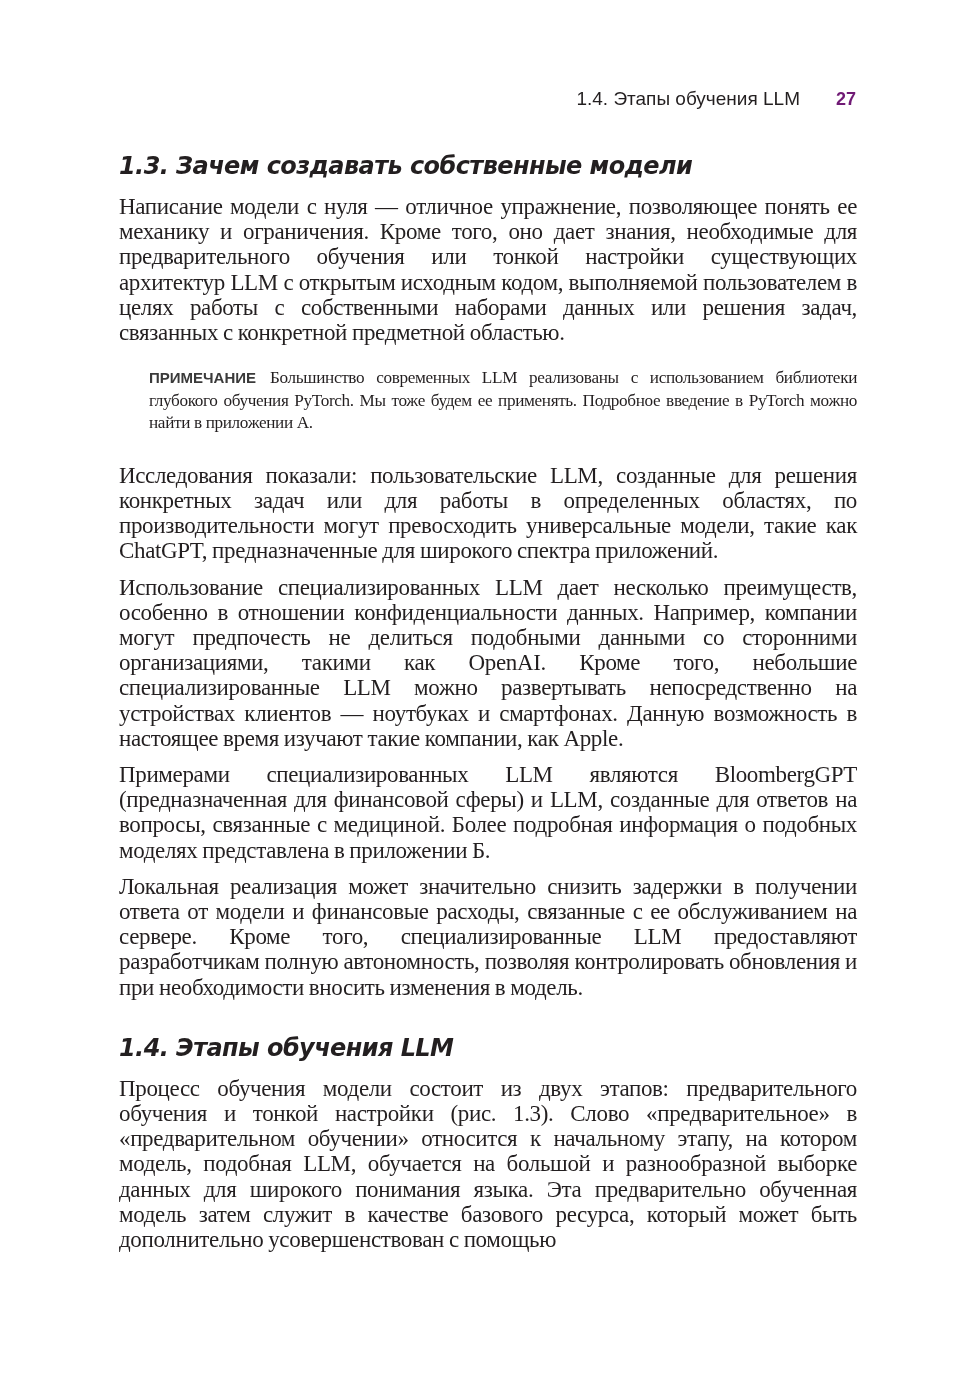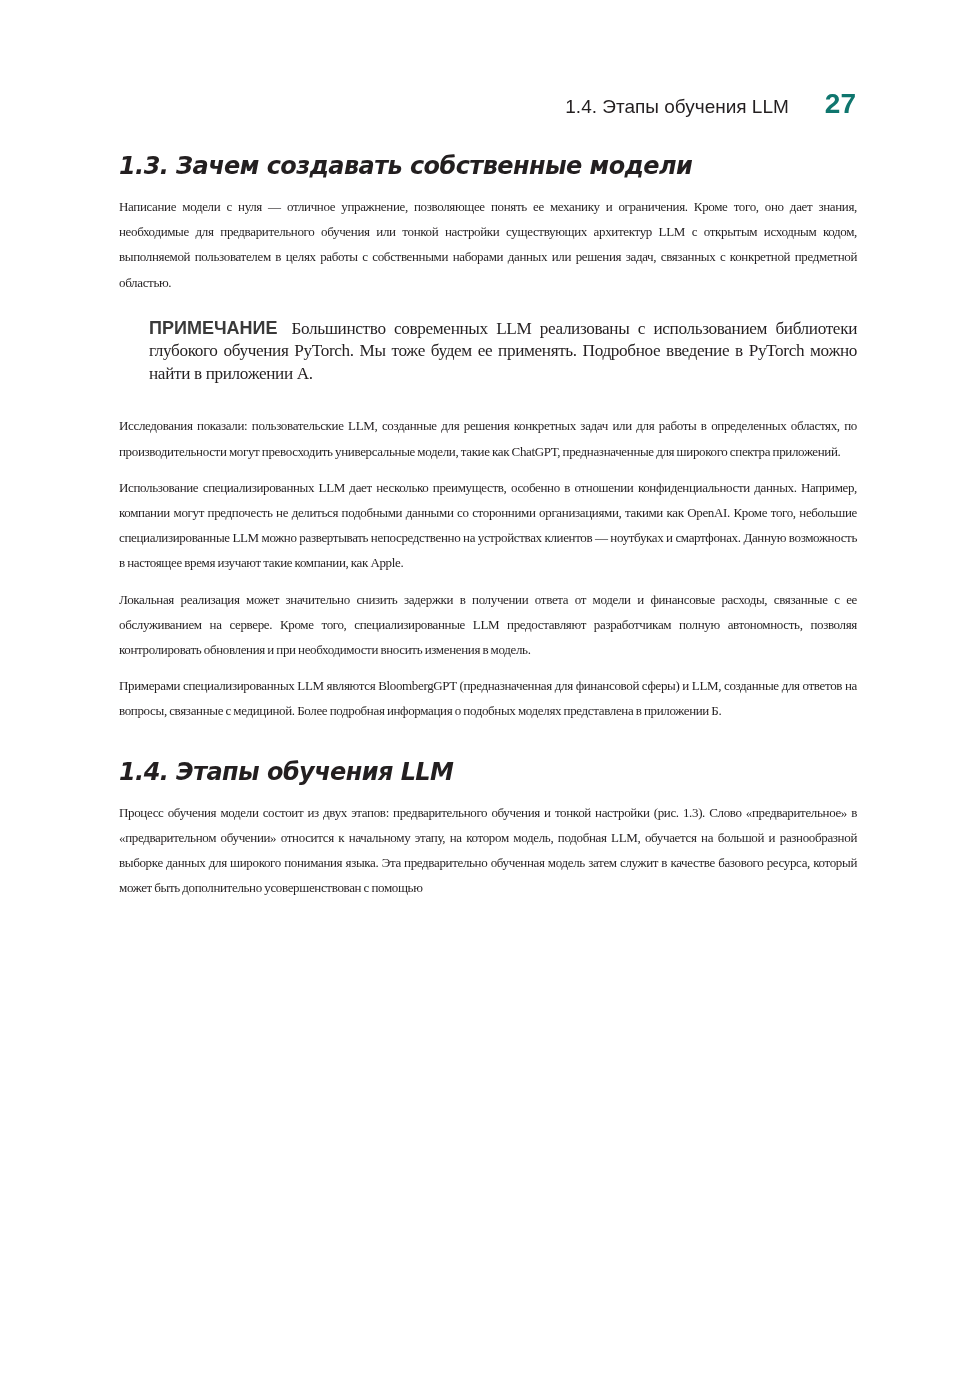--- a/index.html
+++ b/index.html
@@ -1,44 +1,44 @@
 <!DOCTYPE html>
 <html><head>
 <meta charset="utf-8">
 <style>
   html, body { margin: 0; padding: 0; background: #ffffff; }
   body { width: 974px; height: 1376px; position: relative; overflow: hidden; color: #231f20; }
   .running-head { position: absolute; top: 88px; right: 118px; left: 118px; height: 30px; display: flex; justify-content: flex-end; align-items: baseline; font-family: "Liberation Sans", sans-serif; }
   .running-title { font-size: 19px; color: #231f20; margin-right: 36px; }
-  .page-number { font-size: 28px; font-weight: bold; color: #0f766e; }
+  .page-number { font-size: 18px; font-weight: bold; color: #701a75; }
   .content { position: absolute; top: 146px; left: 119px; width: 738px; }
   h2 { font-family: "DejaVu Sans", sans-serif; font-style: italic; font-weight: bold; font-size: 25px; margin: 0 0 8px 0; letter-spacing: -0.6px; color: #231f20; line-height: 40px; transform: scaleX(0.96); transform-origin: left; }
-  p { font-family: "Liberation Serif", serif; font-size: 13px; line-height: 25.2px; margin: 0 0 11px 0; text-align: justify; letter-spacing: -0.35px; word-spacing: -0.5px; }
+  p { font-family: "Liberation Serif", serif; font-size: 23px; line-height: 25.2px; margin: 0 0 11px 0; text-align: justify; letter-spacing: -0.35px; word-spacing: -0.5px; }
   .note { margin: 22px 0 28px 30px; font-family: "Liberation Serif", serif; font-size: 17.2px; line-height: 22.5px; text-align: justify; letter-spacing: -0.35px; }
-  .note-label { font-family: "Liberation Sans", sans-serif; font-weight: bold; font-size: 18px; color: #3a3a3a; margin-right: 14px; letter-spacing: 0; }
+  .note-label { font-family: "Liberation Sans", sans-serif; font-weight: bold; font-size: 15px; color: #3a3a3a; margin-right: 14px; letter-spacing: 0; }
   .h2-second { margin-top: 28px; }
 </style>
 </head>
 <body>
 
 <div class="running-head">
   <span class="running-title">1.4. Этапы обучения LLM</span>
   <span class="page-number">27</span>
 </div>
 
 <div class="content">
   <section>
     <h2>1.3. Зачем создавать собственные модели</h2>
     <p>Написание модели с нуля — отличное упражнение, позволяющее понять ее механику и ограничения. Кроме того, оно дает знания, необходимые для предварительного обучения или тонкой настройки существующих архитектур LLM с открытым исходным кодом, выполняемой пользователем в целях работы с собственными наборами данных или решения задач, связанных с конкретной предметной областью.</p>
     <div class="note">
       <span class="note-label">ПРИМЕЧАНИЕ</span><span>Большинство современных LLM реализованы с использованием библиотеки глубокого обучения PyTorch. Мы тоже будем ее применять. Подробное введение в PyTorch можно найти в приложении А.</span>
     </div>
     <p>Исследования показали: пользовательские LLM, созданные для решения конкретных задач или для работы в определенных областях, по производительности могут превосходить универсальные модели, такие как ChatGPT, предназначенные для широкого спектра приложений.</p>
     <p>Использование специализированных LLM дает несколько преимуществ, особенно в отношении конфиденциальности данных. Например, компании могут предпочесть не делиться подобными данными со сторонними организациями, такими как OpenAI. Кроме того, небольшие специализированные LLM можно развертывать непосредственно на устройствах клиентов — ноутбуках и смартфонах. Данную возможность в настоящее время изучают такие компании, как Apple.</p>
+    <p>Примерами специализированных LLM являются BloombergGPT (предназначенная для финансовой сферы) и LLM, созданные для ответов на вопросы, связанные с медициной. Более подробная информация о подобных моделях представлена в приложении Б.</p>
     <p>Локальная реализация может значительно снизить задержки в получении ответа от модели и финансовые расходы, связанные с ее обслуживанием на сервере. Кроме того, специализированные LLM предоставляют разработчикам полную автономность, позволяя контролировать обновления и при необходимости вносить изменения в модель.</p>
-    <p>Примерами специализированных LLM являются BloombergGPT (предназначенная для финансовой сферы) и LLM, созданные для ответов на вопросы, связанные с медициной. Более подробная информация о подобных моделях представлена в приложении Б.</p>
   </section>
 
   <section>
     <h2 class="h2-second">1.4. Этапы обучения LLM</h2>
     <p>Процесс обучения модели состоит из двух этапов: предварительного обучения и тонкой настройки (рис. 1.3). Слово «предварительное» в «предварительном обучении» относится к начальному этапу, на котором модель, подобная LLM, обучается на большой и разнообразной выборке данных для широкого понимания языка. Эта предварительно обученная модель затем служит в качестве базового ресурса, который может быть дополнительно усовершенствован с помощью</p>
   </section>
 </div>
 
 </body></html>

